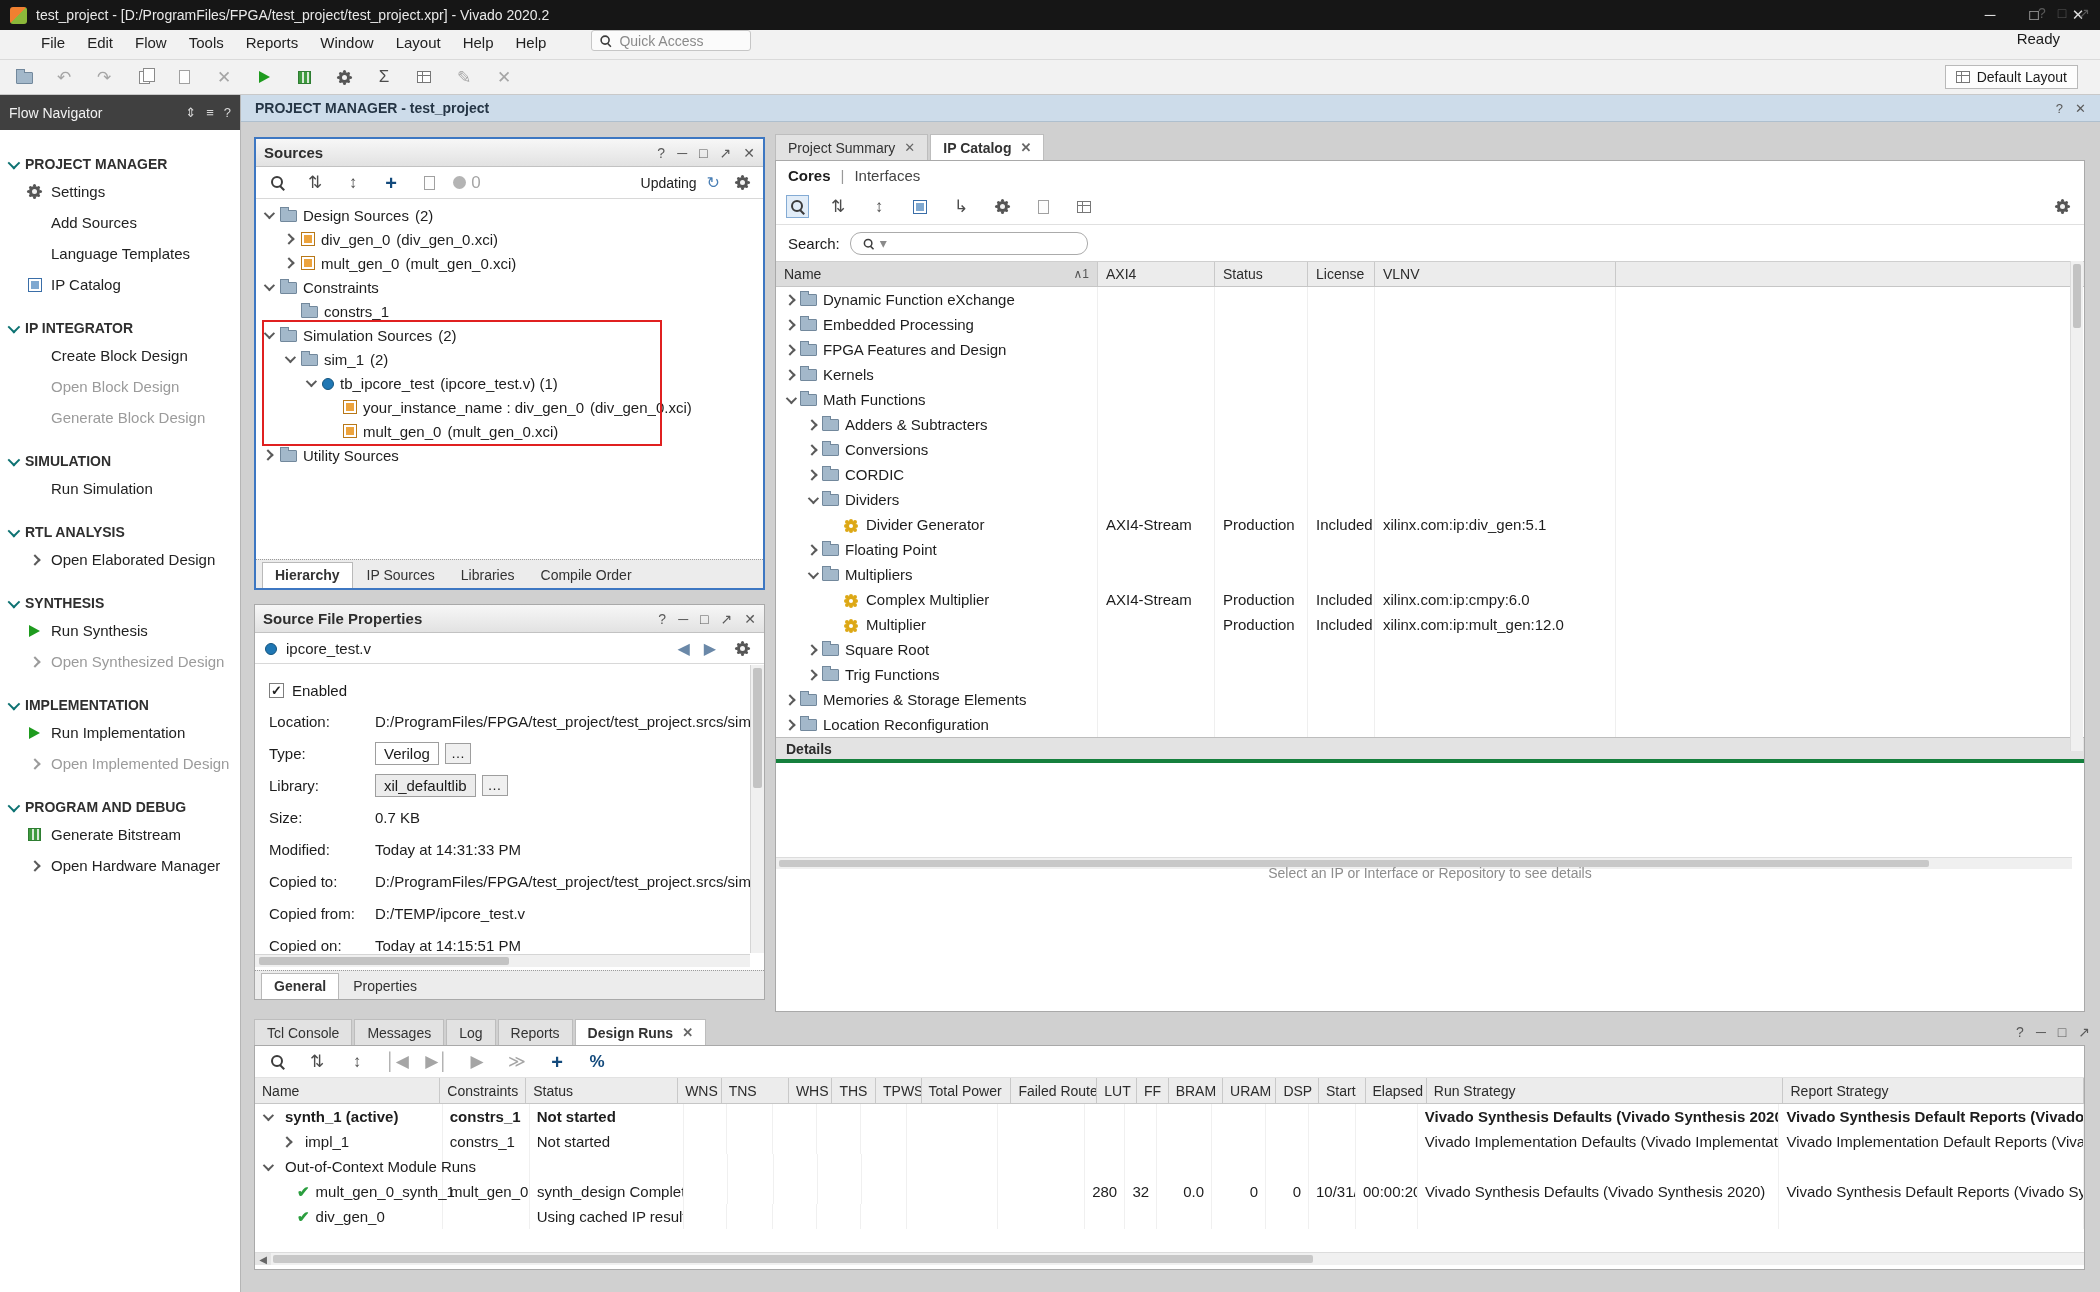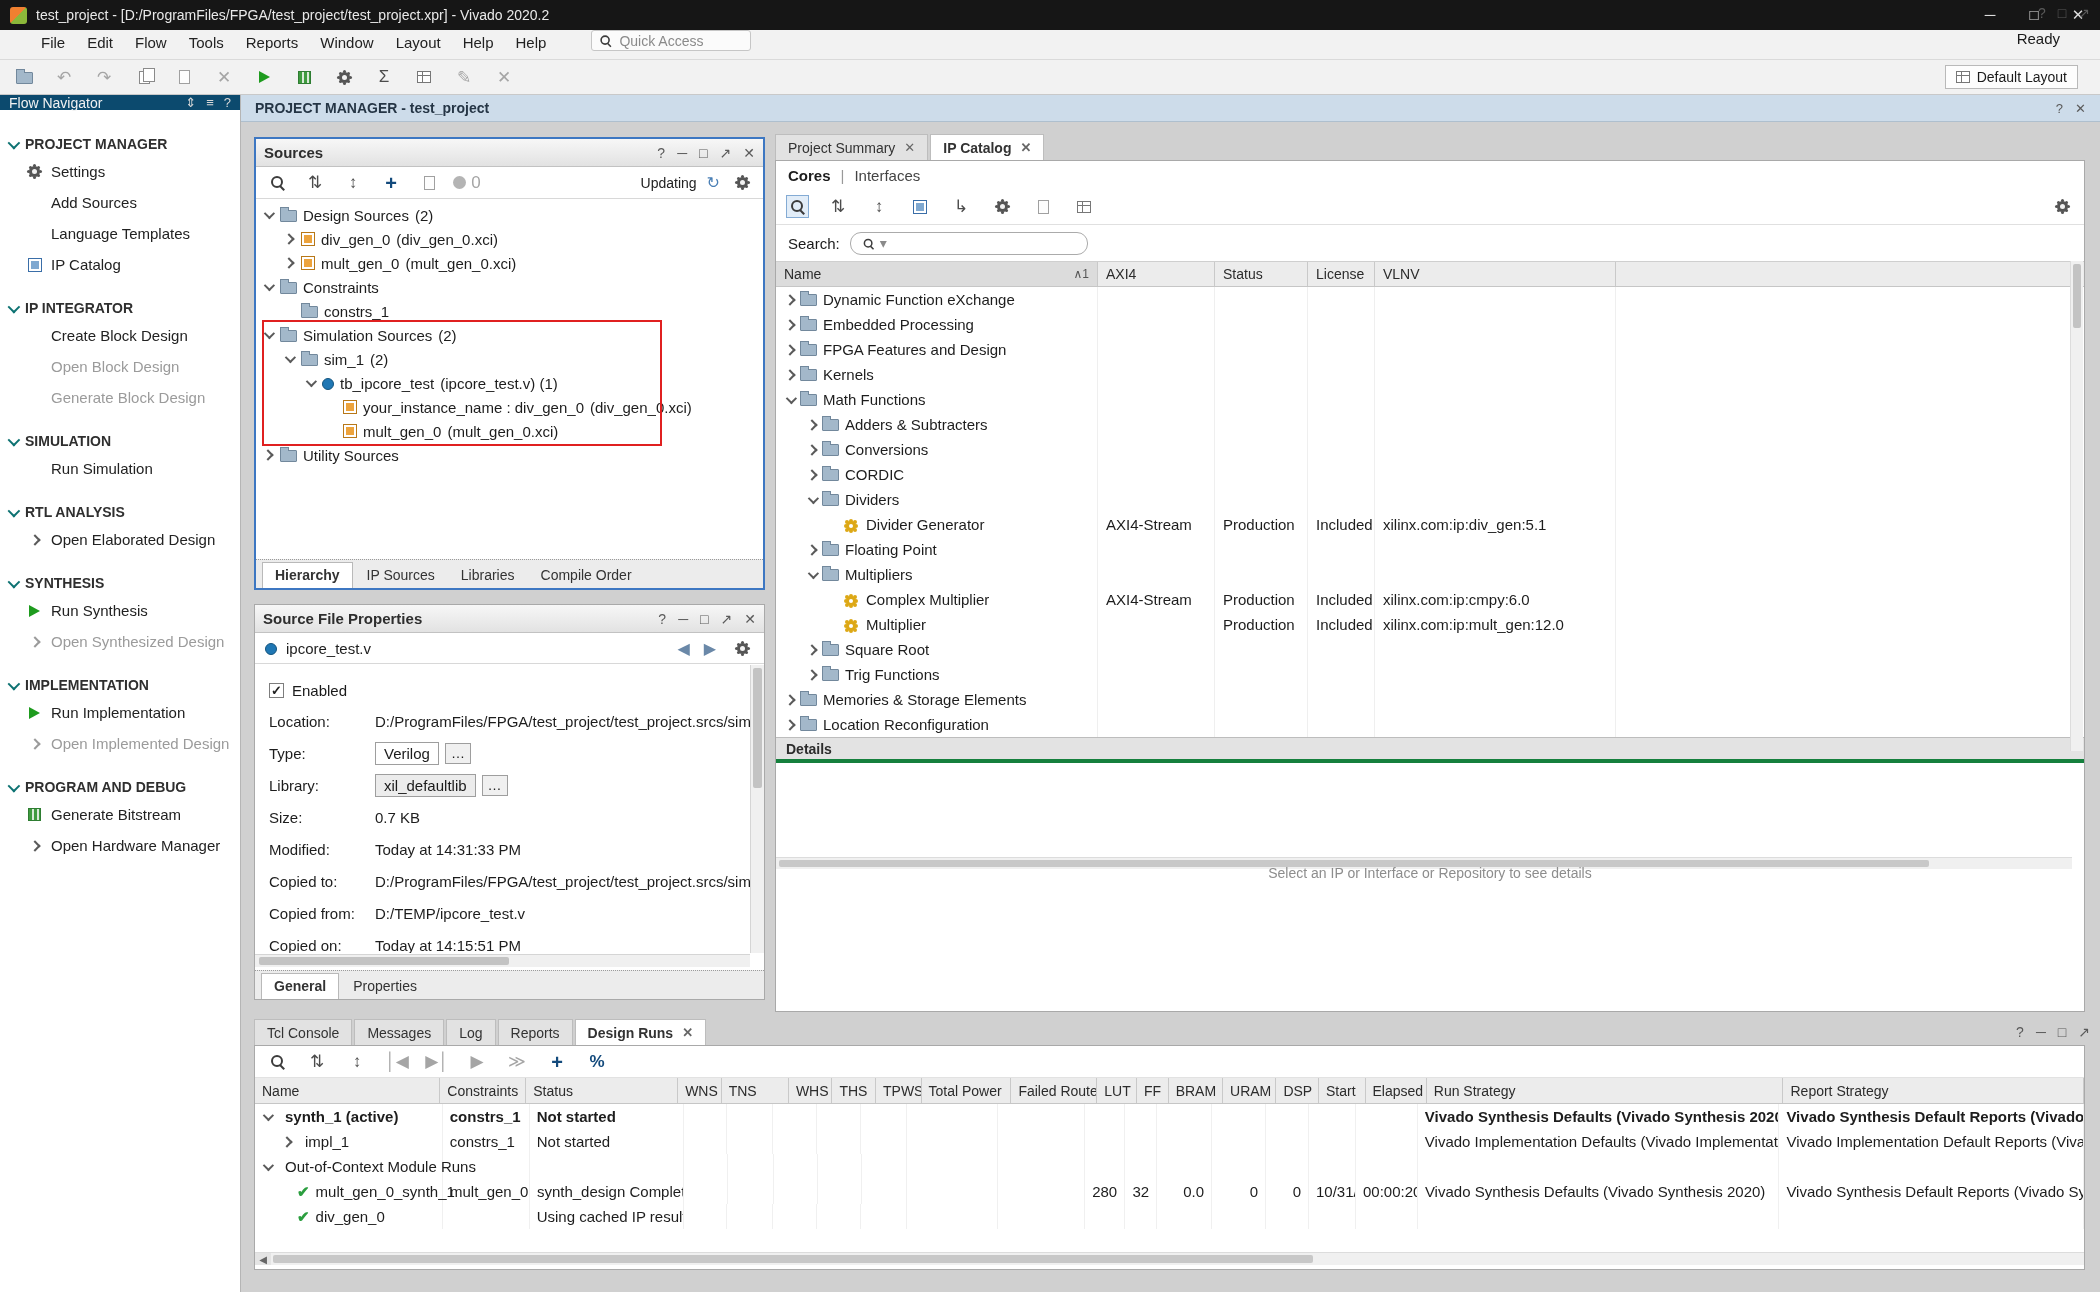--- a/index.html
+++ b/index.html
@@ -30,21 +30,21 @@
   .glyph { font-size:17px; color:#4c4c4c; }
   .glyph.dim { color:#a5a5a5; }
   .layout-select { margin-left:auto; display:flex; align-items:center; gap:7px; border:1px solid #b9b9b9;
                    background:#fdfdfd; height:24px; padding:0 10px; margin-right:10px; font-size:14px; }
   .ic-layoutsq { width:14px; height:12px; border:1px solid #777; background:linear-gradient(#fff,#fff) , #fff; position:relative; }
   .ic-layoutsq::before { content:""; position:absolute; left:4px; top:0; bottom:0; width:1px; background:#777; }
   .ic-layoutsq::after { content:""; position:absolute; left:0; right:0; top:3px; height:1px; background:#777; }
 
   
   .flownav { position:absolute; left:0; top:95px; width:241px; bottom:0; background:#ffffff; border-right:1px solid #b5b5b5; }
-  .fn-titlebar { height:15px; background:#0c4a6e; color:#f2f2f2; display:flex; align-items:center; padding:0 9px; font-size:14px; }
+  .fn-titlebar { height:35px; background:#404040; color:#f2f2f2; display:flex; align-items:center; padding:0 9px; font-size:14px; }
   .fn-titlebar .sp { margin-left:auto; display:flex; gap:10px; color:#d8d8d8; font-size:13px; }
   .fn-body { padding-top:6px; }
   .fn-section { margin-top:16px; }
   .fn-header { display:flex; align-items:center; gap:8px; padding:4px 8px; font-weight:bold; font-size:14px; color:#2f2f2f; }
   .fn-item { display:flex; align-items:center; gap:8px; height:31px; padding-left:26px; font-size:15px; color:#222; }
   .fn-item.dim { color:#9b9b9b; }
   .slot { width:17px; display:inline-flex; justify-content:center; flex:none; }
 
   
   .chev { width:8px; height:8px; border-right:2px solid #5a5a5a; border-bottom:2px solid #5a5a5a; display:inline-block; flex:none; }

